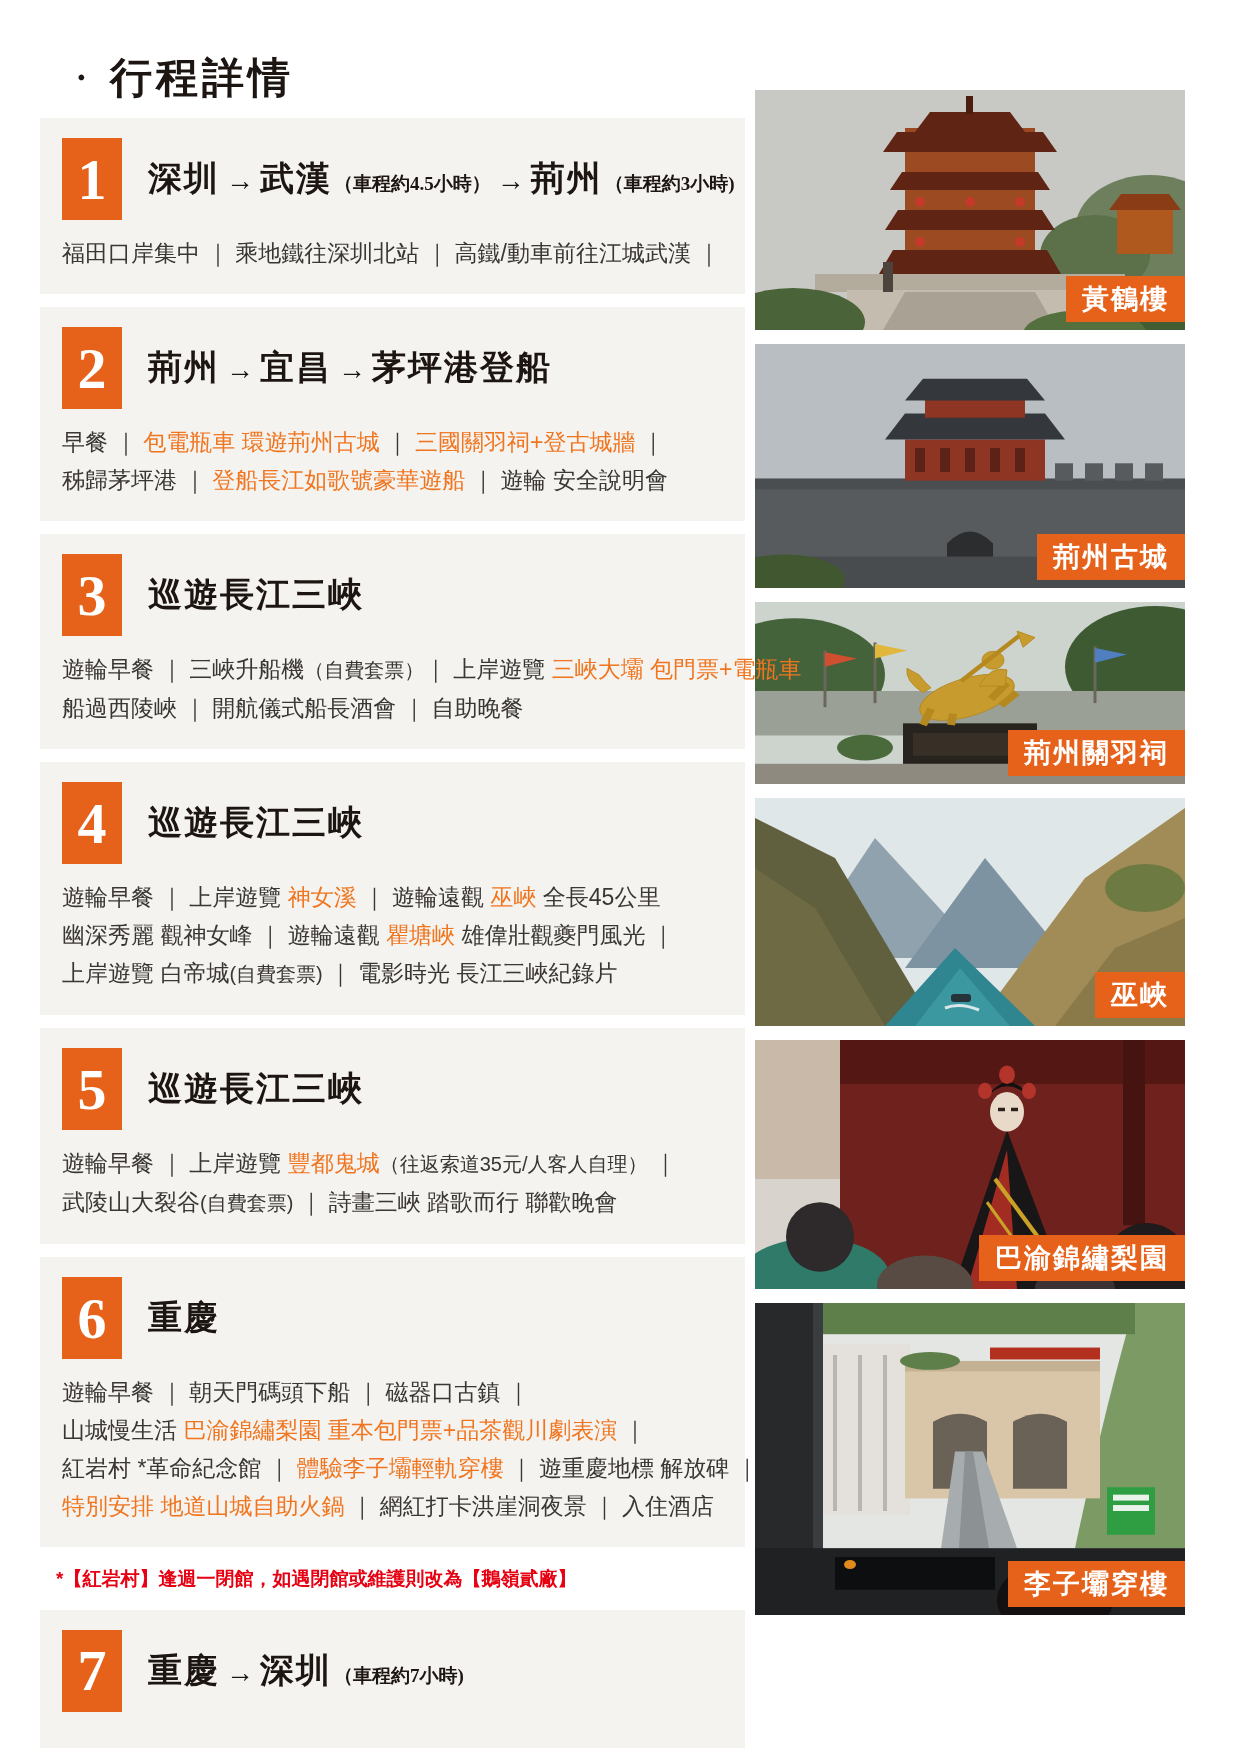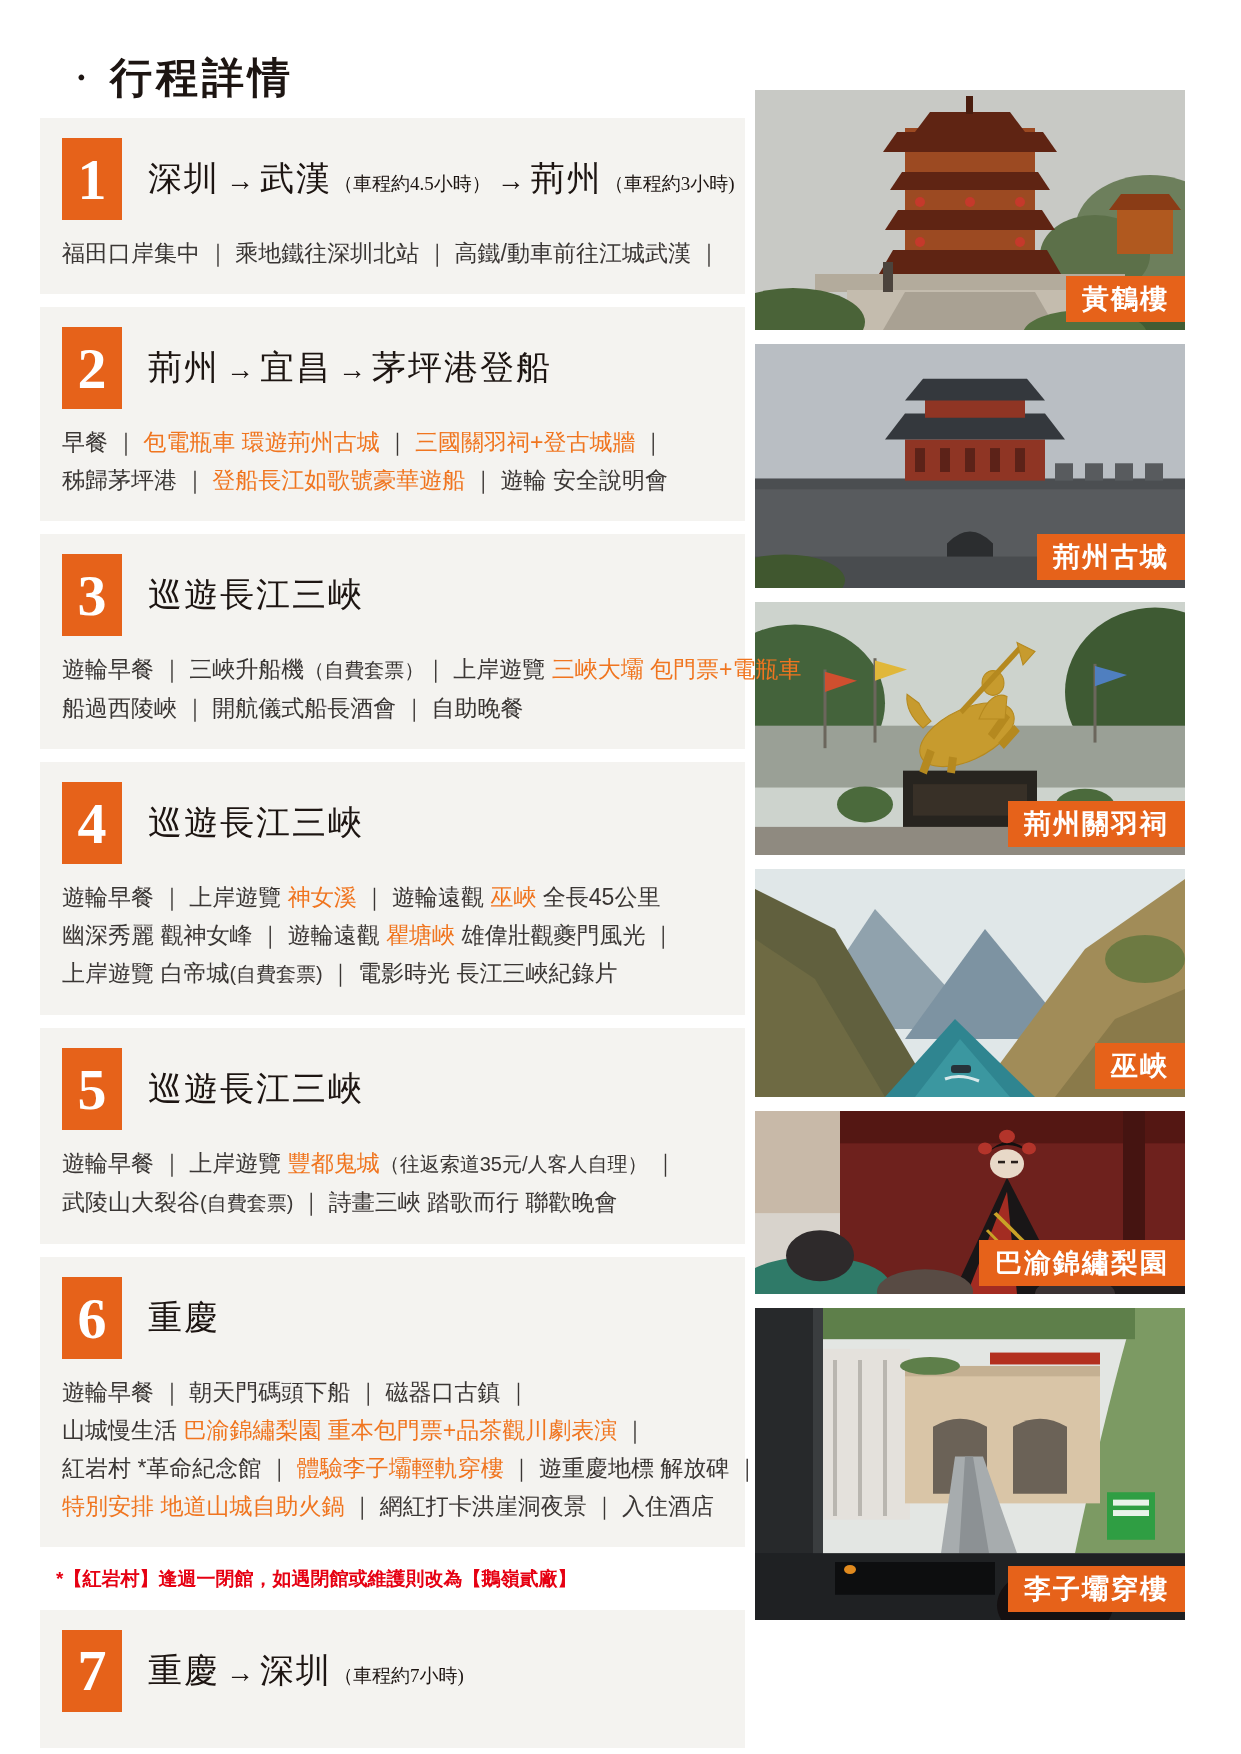--- a/index.html
+++ b/index.html
@@ -21,39 +21,39 @@
   .page-title .title-text{font-size:42px;letter-spacing:4px;}
 
   
   .left-col{position:absolute;left:40px;top:118px;width:705px;z-index:2;}
   .day{background:var(--sec-bg);padding:20px 10px 22px 22px;margin-bottom:13px;}
   .day-head{display:flex;align-items:center;margin-bottom:14px;}
   .day-num{width:60px;height:82px;background:var(--accent);color:#fff;flex:0 0 auto;
            font-family:"Liberation Serif","DejaVu Serif",serif;font-weight:bold;font-size:58px;
            display:flex;align-items:center;justify-content:center;}
   .day-title{margin-left:26px;font-family:"Liberation Serif","DejaVu Serif",serif;
-             font-weight:normal;color:#1d1512;white-space:nowrap;}
+             font-weight:bold;color:#1d1512;white-space:nowrap;}
   .day-title .seg-main{font-size:34px;letter-spacing:2px;}
   .day-title .seg-arrow{font-size:28px;padding:0 6px;}
   .day-title .seg-note{font-size:19px;padding-left:2px;}
   .day-desc{margin:0;font-size:23px;line-height:38px;white-space:nowrap;color:var(--ink);}
   .day-desc .seg-o{color:var(--hl);}
   .day-desc .seg-sm{font-size:20px;}
   .note{margin:18px 0 16px 16px;font-size:19px;font-weight:bold;color:var(--red);line-height:1.5;white-space:nowrap;}
   .note .note-line{display:block;}
 
   
   .right-col{position:absolute;left:755px;top:90px;width:430px;z-index:1;}
   .photo{position:relative;margin:0 0 14px 0;overflow:hidden;}
   .photo svg{display:block;width:100%;height:100%;}
   .photo-label{position:absolute;right:0;bottom:8px;background:var(--accent);color:#fff;
                font-family:"Liberation Serif","DejaVu Serif",serif;font-weight:bold;
                font-size:27px;letter-spacing:2px;padding:5px 16px;}
-  .ph-1{height:240px;}.ph-2{height:244px;}.ph-3{height:253px;}
-  .ph-4{height:228px;}.ph-5{height:183px;}.ph-6{height:312px;}
+  .ph-1{height:240px;}.ph-2{height:244px;}.ph-3{height:182px;}
+  .ph-4{height:228px;}.ph-5{height:249px;}.ph-6{height:312px;}
 </style>
 </head>
 <body>
 
 <div class="page">
 
   <div class="page-title">
     <span class="bullet">・</span>
     <span class="title-text">行程詳情</span>
   </div>

